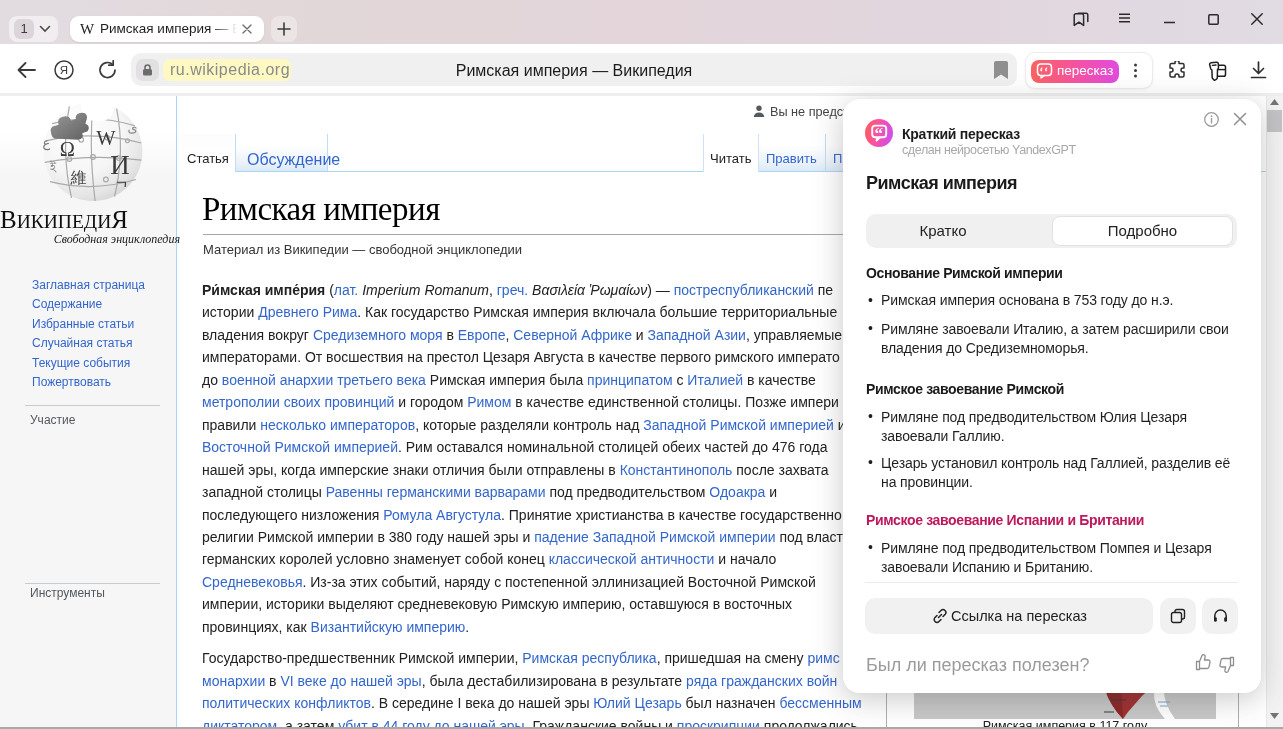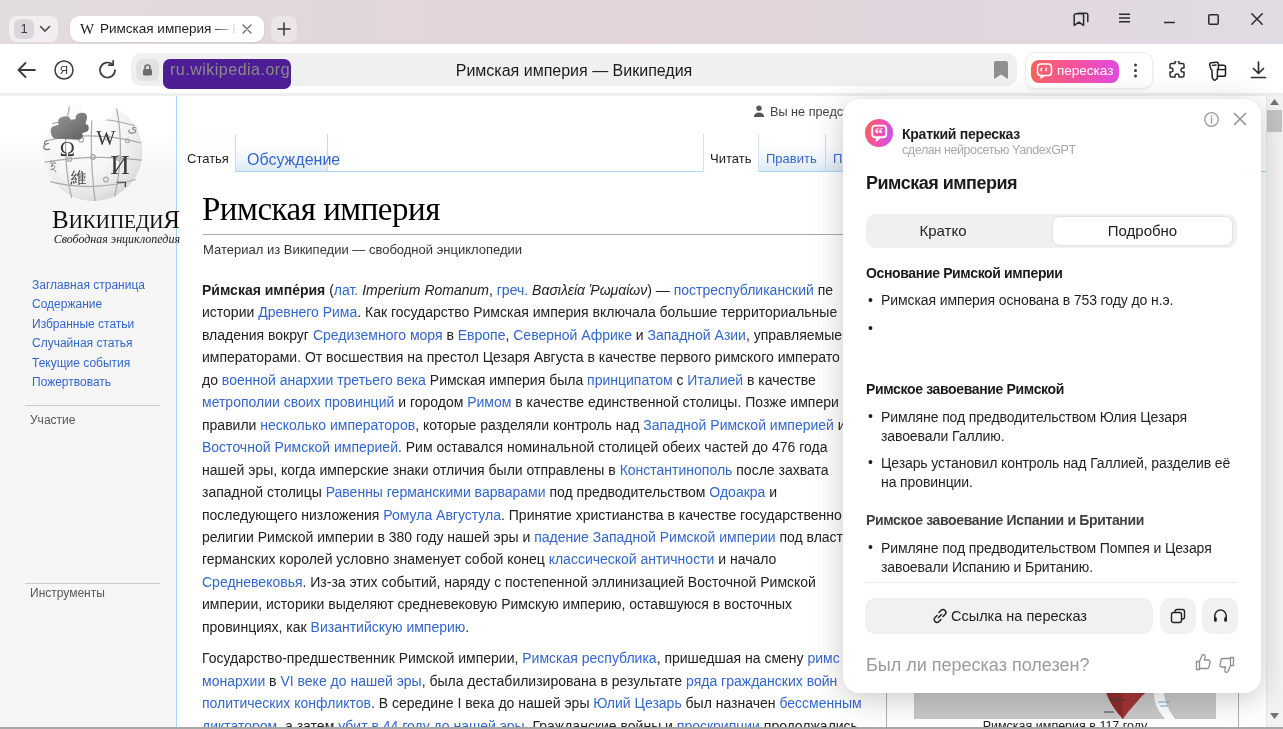--- a/index.html
+++ b/index.html
@@ -65,21 +65,21 @@
       <path d="M17 10 a7.5 7.5 0 1 1 -2.2 -5.3" fill="none" stroke="#3a3a3a" stroke-width="1.7" stroke-linecap="round"></path>
       <path d="M15.2 0.8 L15.2 5.2 L10.8 5.2" fill="none" stroke="#3a3a3a" stroke-width="1.7" stroke-linecap="round" stroke-linejoin="round"></path>
     </svg>
 
   <div class="abs" style="left:131px;top:9px;width:886px;height:33px;border-radius:10px;background:#f0f0f0"></div>
   <div class="abs" style="left:136px;top:15px;width:23px;height:22px;border-radius:7px;background:#e2e0e2"></div>
   <svg class="abs" style="left:142px;top:20px" width="11" height="12" viewBox="0 0 11 12">
       <rect x="1" y="5" width="9" height="6.5" rx="1.5" fill="#6b6b6b"></rect>
       <path d="M3 5 V3.5 a2.5 2.5 0 0 1 5 0 V5" fill="none" stroke="#6b6b6b" stroke-width="1.6"></path>
     </svg>
-  <div class="abs" style="left:163px;top:15px;width:128px;height:30px;border-radius:7px;background:#4c1d95;color:#8a8a8a;font-size:16px;letter-spacing:0.5px;line-height:22px;padding-left:7px">ru.wikipedia.org</div>
+  <div class="abs" style="left:163px;top:15px;width:128px;height:22px;border-radius:7px;background:#fef9c3;color:#8a8a8a;font-size:16px;letter-spacing:0.5px;line-height:22px;padding-left:7px">ru.wikipedia.org</div>
   <div class="abs" style="left:374px;top:17px;width:400px;height:20px;font-size:16px;color:#1b1b1b;text-align:center;line-height:20px;white-space:nowrap">Римская империя — Википедия</div>
 
   <svg class="abs" style="left:994px;top:17px" width="14" height="18" viewBox="0 0 14 18">
       <path d="M2 0 H12 a2 2 0 0 1 2 2 V18 L7 13.5 L0 18 V2 a2 2 0 0 1 2-2 Z" fill="#8f8f8f"></path>
     </svg>
 
   <div class="abs" style="left:1025px;top:8px;width:128px;height:37px;border-radius:10px;background:#fff;border:1px solid #ececec;box-shadow:0 1px 3px rgba(0,0,0,.06)"></div>
   <div class="abs" style="left:1031px;top:16px;width:88px;height:23px;border-radius:8px;background:linear-gradient(90deg,#f9635f 0%,#f5539f 50%,#e14ae0 100%)"></div>
   <svg class="abs" style="left:1036px;top:18px" width="17" height="17" viewBox="0 0 17 17">
       <rect x="1.5" y="2" width="14" height="11.5" rx="3.2" fill="none" stroke="#fff" stroke-width="1.5"></rect>
@@ -167,21 +167,21 @@
         <text x="31" y="77" font-size="15" fill="#4a4a4a">維</text>
         <text x="72" y="87" font-size="14">ᄀ</text>
         <text x="5" y="44" font-size="12" fill="#777">ع</text>
         <text x="12" y="66" font-size="11" fill="#777">ই</text>
         <text x="84" y="30" font-size="12" fill="#888">ی</text>
       </g>
     </g>
     <path d="M13 31 Q11 25 17 24 L20 23 Q18 17 24 15.5 Q30 14 31.5 19 L36 18 Q35 13 40 12 Q46 11 46.5 16 L45 22 Q50 24 47 29 L42 31 Q44 36 38 37 L20 36 Q14 37 13 31 Z" fill="url(#dkp)"></path>
   </svg>
   </div>
-  <div class="abs" style="left:0px;top:110px;width:180px;text-align:right;font-family:'Liberation Serif',serif;font-size:25px;color:#0f0f0f"><span>В</span><span style="font-size:19.5px">ИКИПЕДИ</span><span>Я</span></div>
+  <div class="abs" style="left:0px;top:110px;width:180px;text-align:left;font-family:'Liberation Serif',serif;font-size:25px;color:#0f0f0f"><span>В</span><span style="font-size:19.5px">ИКИПЕДИ</span><span>Я</span></div>
   <div class="abs" style="left:0px;top:136px;width:180px;text-align:right;font-family:'Liberation Serif',serif;font-style:italic;font-size:12px;color:#1a1a1a">Свободная энциклопедия</div>
 
   <div class="abs" style="left:32px;top:180px;font-size:12px;line-height:19.4px">
     <a href="#">Заглавная страница</a><br><a href="#">Содержание</a><br><a href="#">Избранные статьи</a><br><a href="#">Случайная статья</a><br><a href="#">Текущие события</a><br><a href="#">Пожертвовать</a>
   </div>
   <div class="abs" style="left:25px;top:309px;width:135px;height:1px;background:#c8ccd1"></div>
   <div class="abs" style="left:30px;top:317px;font-size:12px;color:#54595d">Участие</div>
   <div class="abs" style="left:25px;top:487px;width:135px;height:1px;background:#c8ccd1"></div>
   <div class="abs" style="left:30px;top:490px;font-size:12px;color:#54595d">Инструменты</div>
 
@@ -293,28 +293,29 @@
 
   <div class="abs" style="left:23px;top:115px;width:371px;height:34px;border-radius:10px;background:#f0f0f0"></div>
   <div class="abs" style="left:209px;top:117px;width:181px;height:30px;border-radius:8px;background:#fff;border:1px solid #e2e2e2"></div>
   <div class="abs" style="left:23px;top:123px;width:154px;text-align:center;font-size:15px;color:#222">Кратко</div>
   <div class="abs" style="left:209px;top:123px;width:181px;text-align:center;font-size:15px;color:#222">Подробно</div>
 
   <div class="abs" style="left:23px;top:166px;font-size:14px;font-weight:bold;letter-spacing:-0.35px;color:#1a1a1a">Основание Римской империи</div>
   <div class="abs" style="left:25px;top:193px;font-size:14px;color:#1f1f1f">•</div>
   <div class="abs nowrap" style="left:38px;top:193px;font-size:14px;letter-spacing:-0.1px;color:#1f1f1f">Римская империя основана в 753 году до н.э.</div>
   <div class="abs" style="left:25px;top:221px;font-size:14px;color:#1f1f1f">•</div>
+  <div class="abs" style="left:38px;top:221px;width:354px;font-size:14px;letter-spacing:-0.1px;line-height:18.5px;color:#1f1f1f">Римляне завоевали Италию, а затем расширили свои владения до Средиземноморья.</div>
 
   <div class="abs" style="left:23px;top:282px;font-size:14px;font-weight:bold;letter-spacing:-0.35px;color:#1a1a1a">Римское завоевание Римской</div>
   <div class="abs" style="left:25px;top:309px;font-size:14px;color:#1f1f1f">•</div>
   <div class="abs" style="left:38px;top:309px;width:354px;font-size:14px;letter-spacing:-0.1px;line-height:18.5px;color:#1f1f1f">Римляне под предводительством Юлия Цезаря завоевали Галлию.</div>
   <div class="abs" style="left:25px;top:355px;font-size:14px;color:#1f1f1f">•</div>
   <div class="abs" style="left:38px;top:355px;width:354px;font-size:14px;letter-spacing:-0.1px;line-height:18.5px;color:#1f1f1f">Цезарь установил контроль над Галлией, разделив её на провинции.</div>
 
-  <div class="abs" style="left:23px;top:413px;font-size:14px;font-weight:bold;letter-spacing:-0.35px;color:#404040">Римское завоевание Испании и Британии</div>
+  <div class="abs" style="left:23px;top:413px;font-size:14px;font-weight:bold;letter-spacing:-0.35px;color:#be185d">Римское завоевание Испании и Британии</div>
   <div class="abs" style="left:25px;top:440px;font-size:14px;color:#1f1f1f">•</div>
   <div class="abs" style="left:38px;top:440px;width:354px;font-size:14px;letter-spacing:-0.1px;line-height:18.5px;color:#1f1f1f">Римляне под предводительством Помпея и Цезаря завоевали Испанию и Британию.</div>
 
   <div class="abs" style="left:22px;top:483px;width:373px;height:1px;background:#ebebeb"></div>
 
   <div class="abs" style="left:22px;top:499px;width:288px;height:36px;border-radius:10px;background:#f1f1f1"></div>
   <svg class="abs" style="left:89px;top:509px" width="16" height="16" viewBox="0 0 16 16">
       <path d="M6.5 9.5 L9.5 6.5 M7 4.5 L9 2.5 a2.8 2.8 0 0 1 4 4 L11 8.5 M9 11.5 L7 13.5 a2.8 2.8 0 0 1 -4 -4 L5 7.5" fill="none" stroke="#222" stroke-width="1.5" stroke-linecap="round"></path>
     </svg>
   <div class="abs" style="left:108px;top:509px;font-size:14.5px;color:#202020">Ссылка на пересказ</div>

